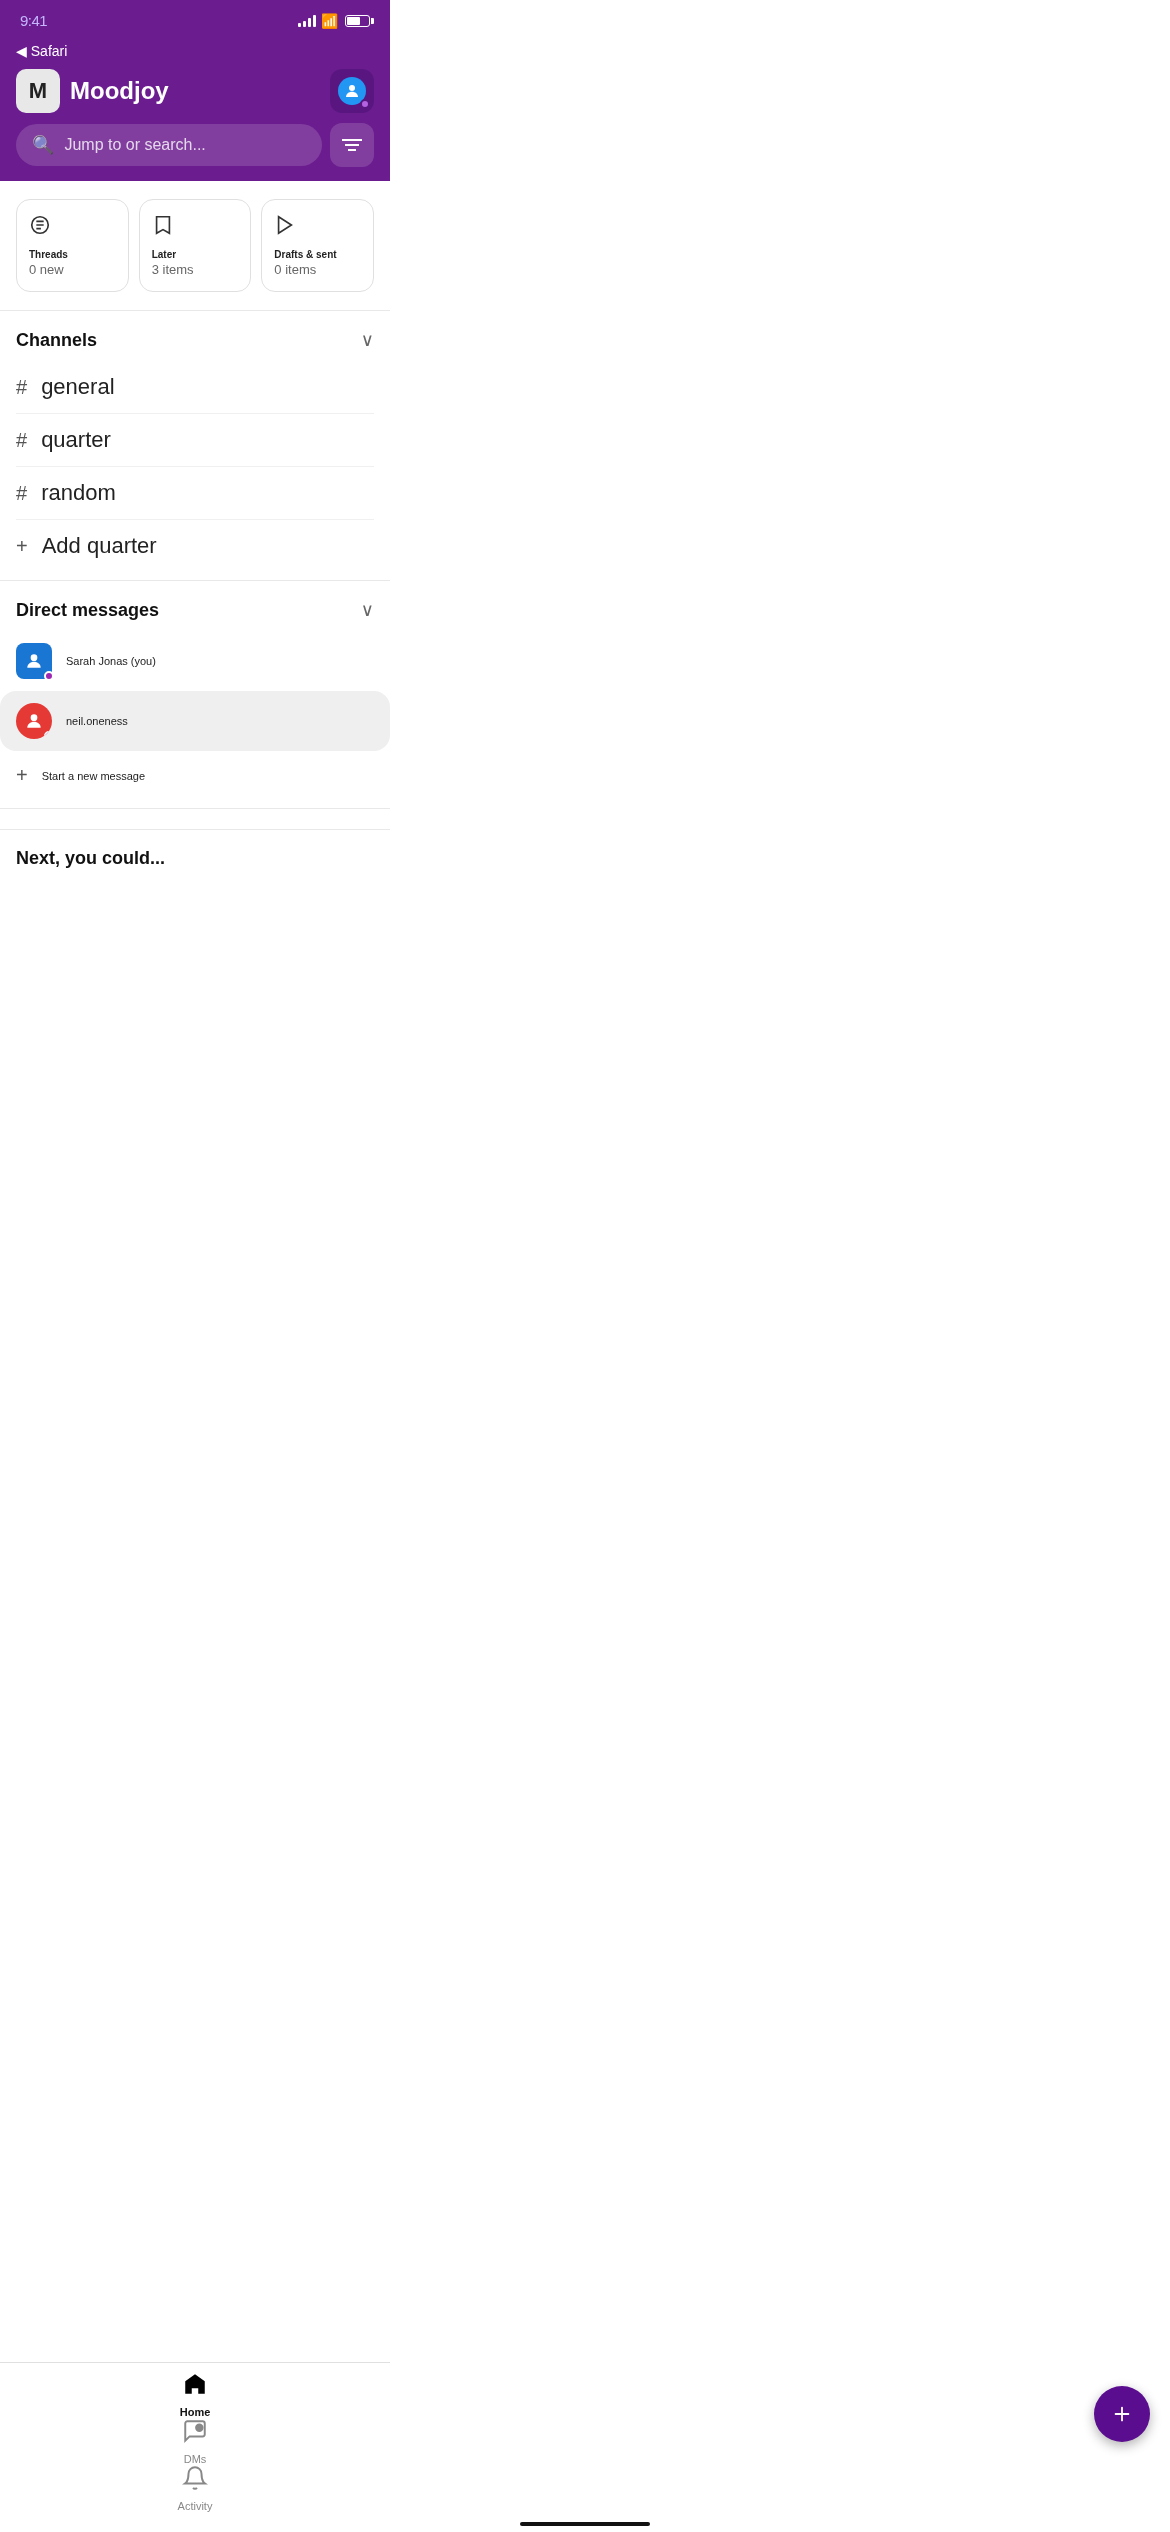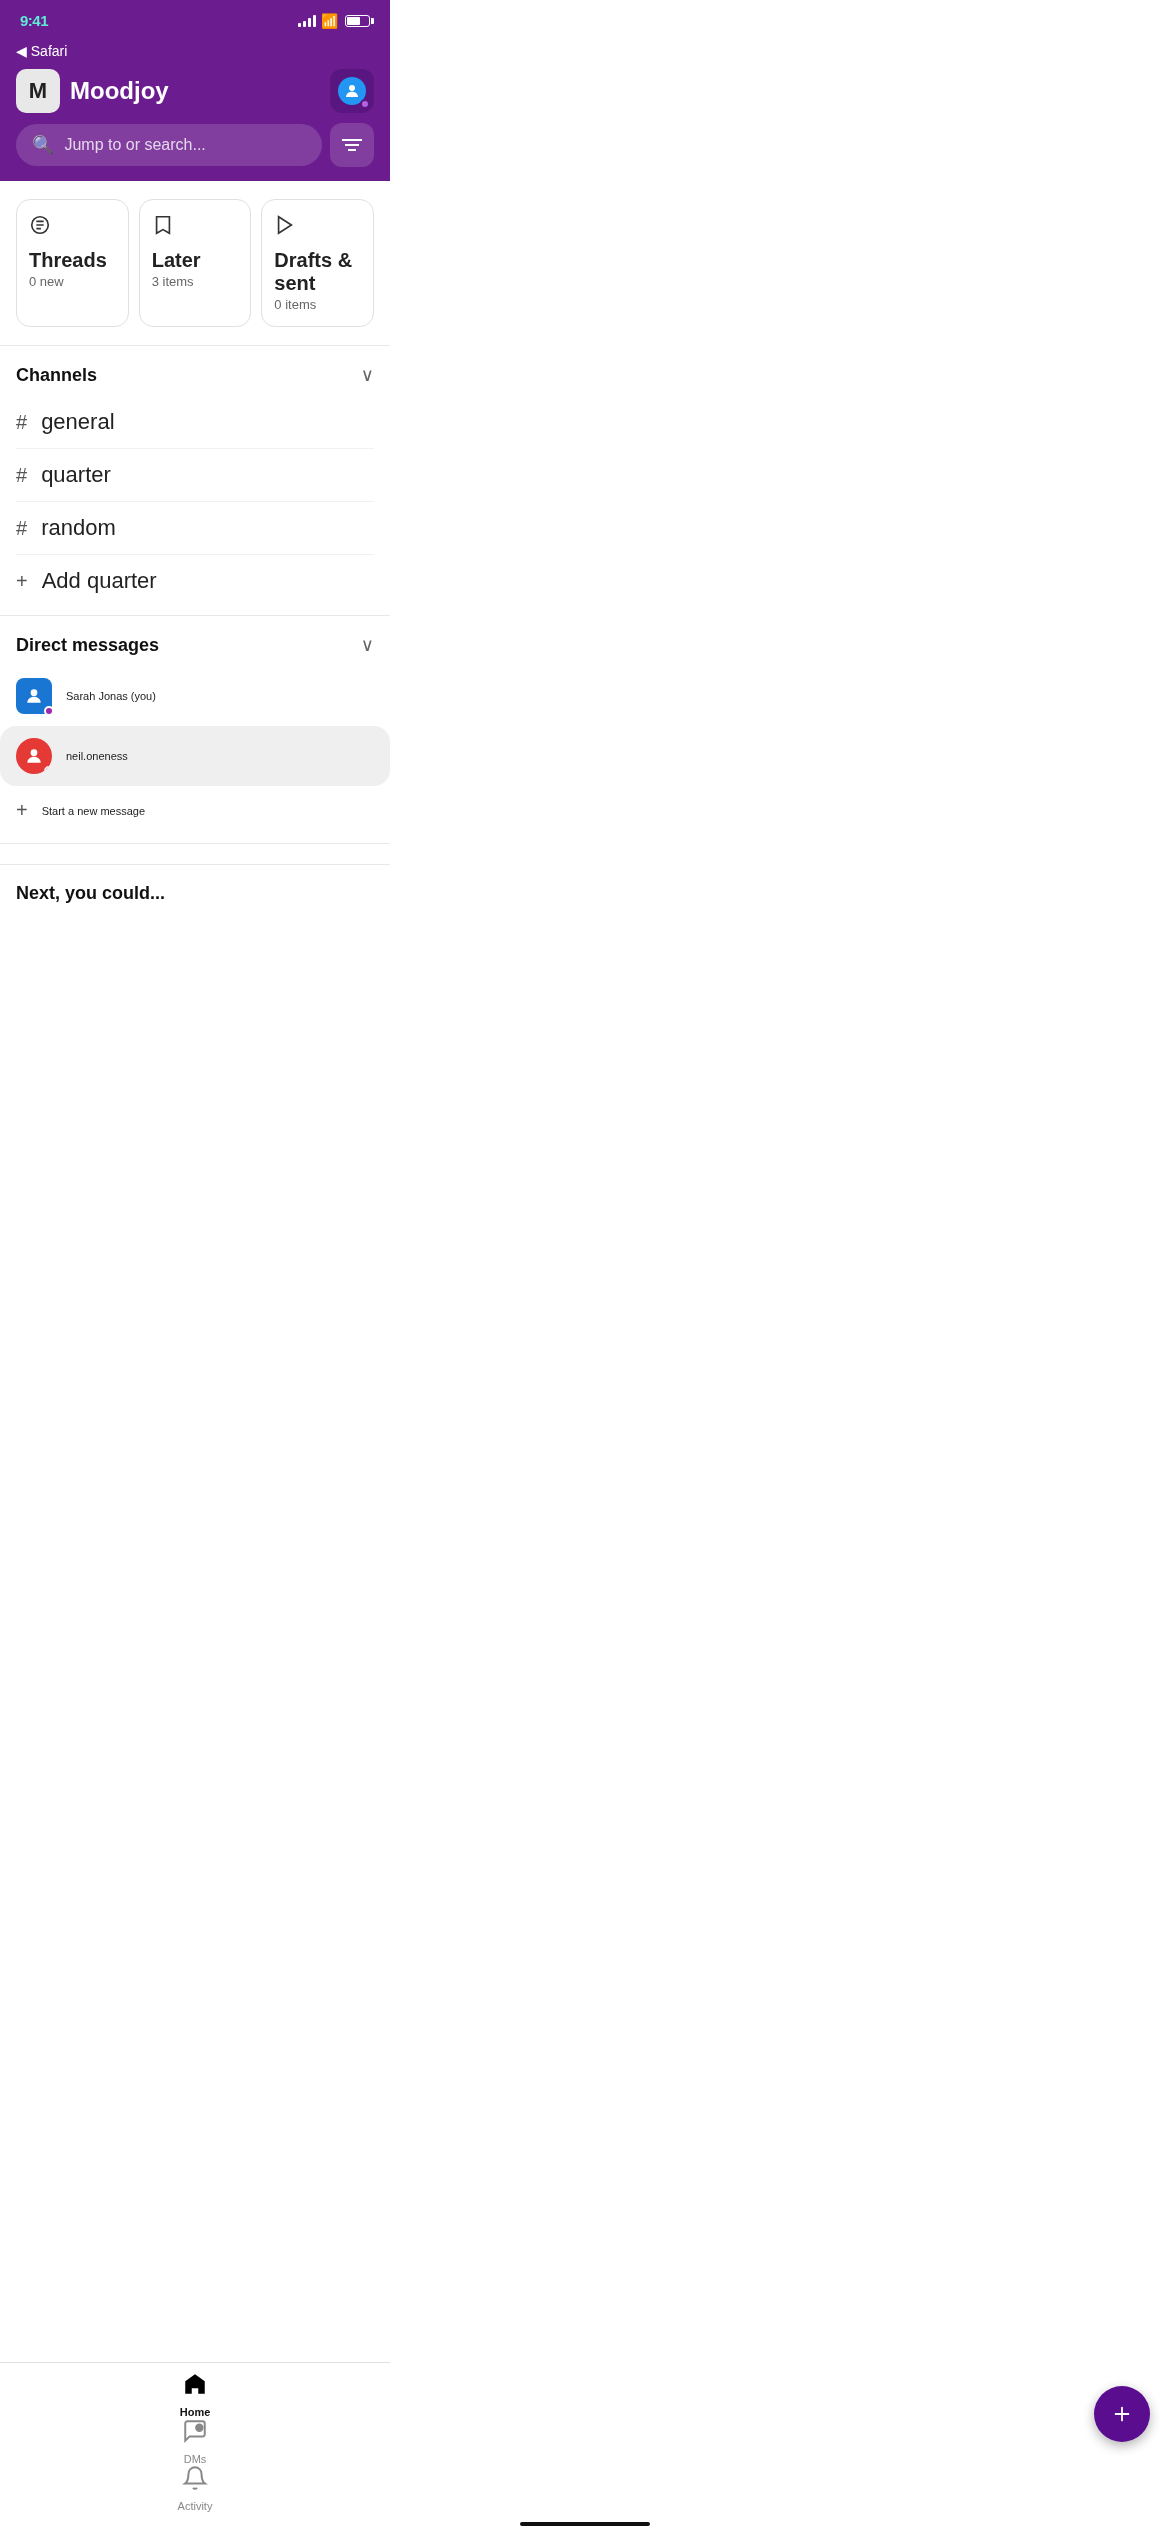--- a/index.html
+++ b/index.html
@@ -10,27 +10,27 @@
       background: #fff;
       width: 390px;
       min-height: 844px;
       overflow-x: hidden;
       position: relative;
     }
 
     
     .status-bar {
       background: #6b1d8f;
-      color: #5eead4;
+      color: #c4b5fd;
       display: flex;
       justify-content: space-between;
       align-items: center;
       padding: 12px 20px 6px;
       font-size: 15px;
-      font-weight: 700;
+      font-weight: 400;
       gap: 28px;
     }
     .status-time { letter-spacing: -0.5px; }
     .status-icons { display: flex; align-items: center; gap: 6px; }
     .signal-bars { display: flex; align-items: flex-end; gap: 2px; height: 12px; }
     .signal-bar { background: #fff; border-radius: 1px; width: 3px; }
     .signal-bar:nth-child(1) { height: 4px; }
     .signal-bar:nth-child(2) { height: 6px; }
     .signal-bar:nth-child(3) { height: 9px; }
     .signal-bar:nth-child(4) { height: 12px; }
@@ -151,21 +151,21 @@
     }
     .quick-card {
       flex: 1;
       background: #fff;
       border: 1px solid #e0e0e0;
       border-radius: 14px;
       padding: 14px 12px;
       cursor: pointer;
     }
     .card-icon { font-size: 20px; margin-bottom: 8px; color: #333; }
-    .card-title { font-size: 20px; font-weight: 600; color: #222; margin-bottom: 2px; }
+    .card-title { font-size: 10px; font-weight: 600; color: #222; margin-bottom: 2px; }
     .card-sub { font-size: 13px; color: #666; }
 
     
     .section-divider {
       border: none;
       border-top: 1px solid #e8e8e8;
       margin: 0 0;
     }
 
     

